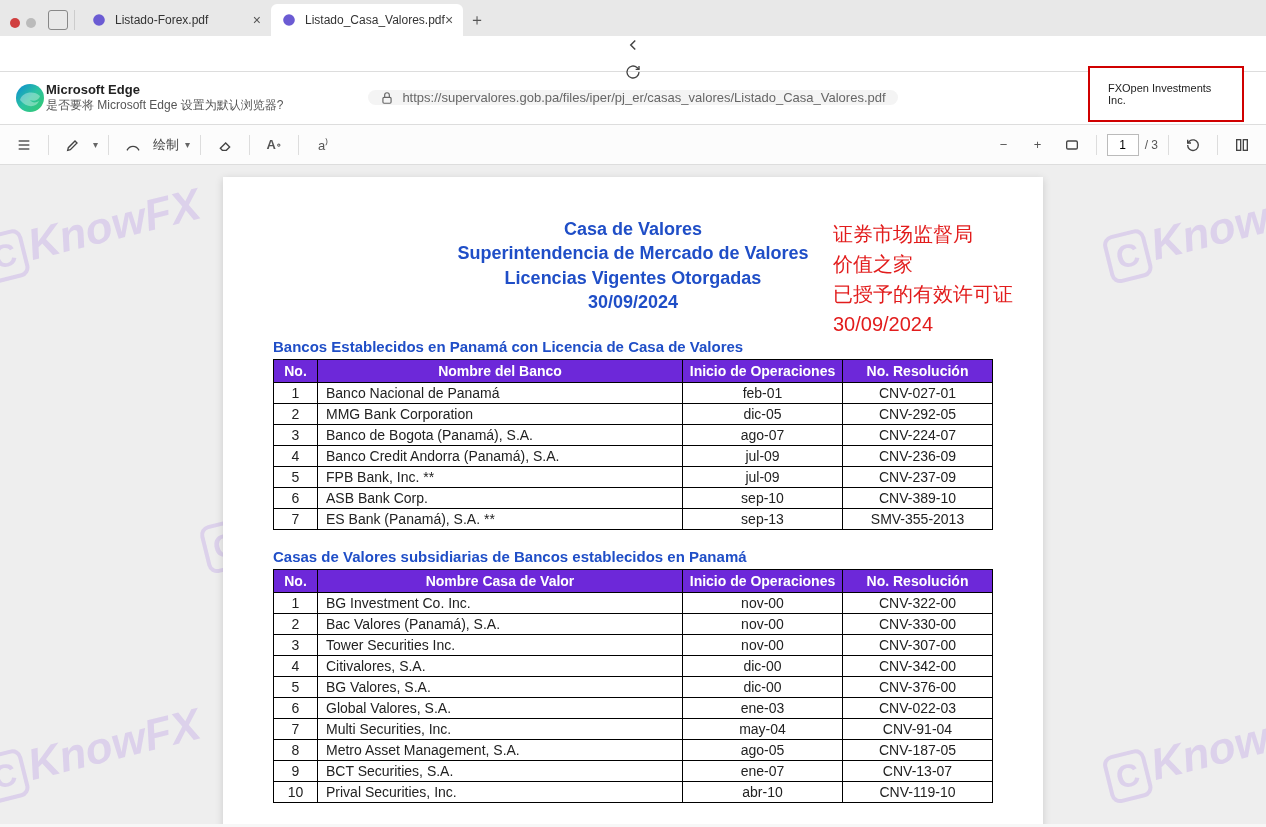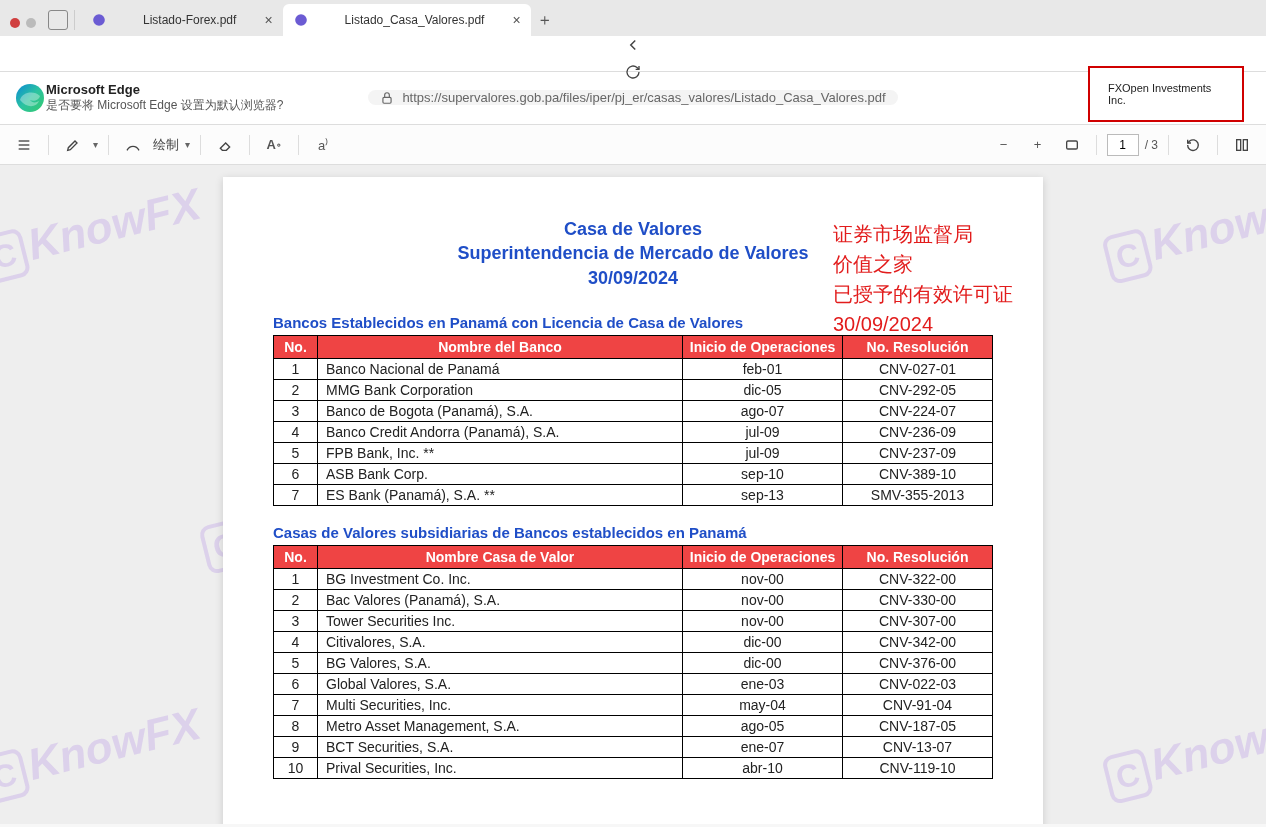--- a/index.html
+++ b/index.html
@@ -4,21 +4,21 @@
 <style>
 * { margin: 0; padding: 0; box-sizing: border-box; }
 body { font-family: "Segoe UI", Arial, sans-serif; background: #f7f7f7; width: 1266px; height: 827px; overflow: hidden; position: relative; }
 
 
 .titlebar { height: 36px; background: #e8e8e8; display: flex; align-items: flex-end; padding-left: 6px; }
 .winctrl { display: flex; align-items: center; gap: 6px; padding: 0 8px 8px 4px; }
 .dot { width: 10px; height: 10px; border-radius: 50%; background: #bbb; }
 .dot.red { background: #d04040; }
 .tabs-icon { width: 20px; height: 20px; border: 1px solid #888; border-radius: 3px; margin-bottom: 6px; margin-left: 4px; }
-.tab { height: 32px; display: flex; align-items: center; padding: 0 10px; font-size: 12px; color: #333; border-radius: 6px 6px 0 0; min-width: 190px; position: relative; gap: 28px; }
+.tab { height: 32px; display: flex; align-items: center; padding: 0 10px; font-size: 12px; color: #333; border-radius: 6px 6px 0 0; min-width: 190px; position: relative; }
 .tab.active { background: #fff; }
 .tab .favicon { width: 16px; height: 16px; margin-right: 8px; display: inline-flex; align-items: center; justify-content: center; }
 .tab .close { margin-left: auto; color: #555; font-size: 14px; }
 .newtab { width: 28px; height: 28px; display: flex; align-items: center; justify-content: center; color: #555; font-size: 16px; margin-bottom: 2px; }
 
 
 .addrbar { height: 36px; background: #fff; border-bottom: 1px solid #ddd; display: flex; align-items: center; padding: 0 8px; gap: 10px; flex-direction: column; }
 .iconbtn { width: 28px; height: 28px; display: flex; align-items: center; justify-content: center; color: #555; border-radius: 4px; }
 .urlbox { flex: 1; height: 28px; background: #f4f4f4; border-radius: 14px; display: flex; align-items: center; padding: 0 12px; font-size: 13px; color: #666; gap: 8px; }
 
@@ -36,21 +36,21 @@
 
 
 .viewer { position: relative; height: calc(827px - 36px - 36px - 56px - 40px); overflow: hidden; background: #eee; }
 .page { width: 820px; margin: 12px auto 0 auto; background: #fff; box-shadow: 0 2px 8px rgba(0,0,0,0.15); padding: 40px 50px; min-height: 1000px; position: relative; }
 
 .doc-title { text-align: center; color: #1f4ec7; font-weight: 700; font-size: 18px; line-height: 1.35; margin-bottom: 24px; }
 .overlay-cn { position: absolute; top: 42px; right: 30px; color: #e21c1c; font-size: 20px; line-height: 1.5; font-weight: 500; }
 
 .section-title { color: #1f4ec7; font-weight: 700; font-size: 15px; margin-bottom: 4px; }
 table { width: 100%; border-collapse: collapse; margin-bottom: 18px; }
-th { background: #ef4444; color: #fff; font-weight: 700; font-size: 14px; padding: 3px 6px; border: 1.5px solid #000; }
+th { background: #6d28d9; color: #fff; font-weight: 700; font-size: 14px; padding: 3px 6px; border: 1.5px solid #000; }
 td { border: 1.5px solid #000; padding: 2px 8px; font-size: 14px; color: #222; }
 td.no { text-align: center; width: 44px; }
 td.nm { text-align: left; }
 td.c { text-align: center; width: 160px; }
 td.r { text-align: center; width: 150px; }
 
 
 .wm { position: absolute; color: rgba(140, 80, 220, 0.18); font-size: 44px; font-weight: 800; font-style: italic; transform: rotate(-14deg); pointer-events: none; white-space: nowrap; }
 .wm .logo { display: inline-block; border: 4px solid rgba(140,80,220,0.18); border-radius: 10px; padding: 2px 6px; margin-right: 4px; font-style: normal; font-size: 32px; }
 
@@ -199,20 +199,21 @@
   <div class="wm" style="top:40px; left:-20px;"><span class="logo">C</span><span>KnowFX</span></div>
   <div class="wm" style="top:40px; right:-60px;"><span class="logo">C</span><span>KnowFX</span></div>
   <div class="wm" style="top:330px; left:200px;"><span class="logo">C</span><span>KnowFX</span></div>
   <div class="wm" style="top:560px; left:-20px;"><span class="logo">C</span><span>KnowFX</span></div>
   <div class="wm" style="top:560px; right:-60px;"><span class="logo">C</span><span>KnowFX</span></div>
 
   <div class="page">
     <div class="doc-title">
       <div>Casa de Valores</div>
       <div>Superintendencia de Mercado de Valores</div>
+      <div>Licencias  Vigentes Otorgadas</div>
       <div>30/09/2024</div>
     </div>
     <div class="overlay-cn">
       <div>证券市场监督局</div>
       <div>价值之家</div>
       <div>已授予的有效许可证</div>
       <div>30/09/2024</div>
     </div>
 
     <div class="section-title">Bancos Establecidos en Panamá con Licencia de Casa de Valores</div>

